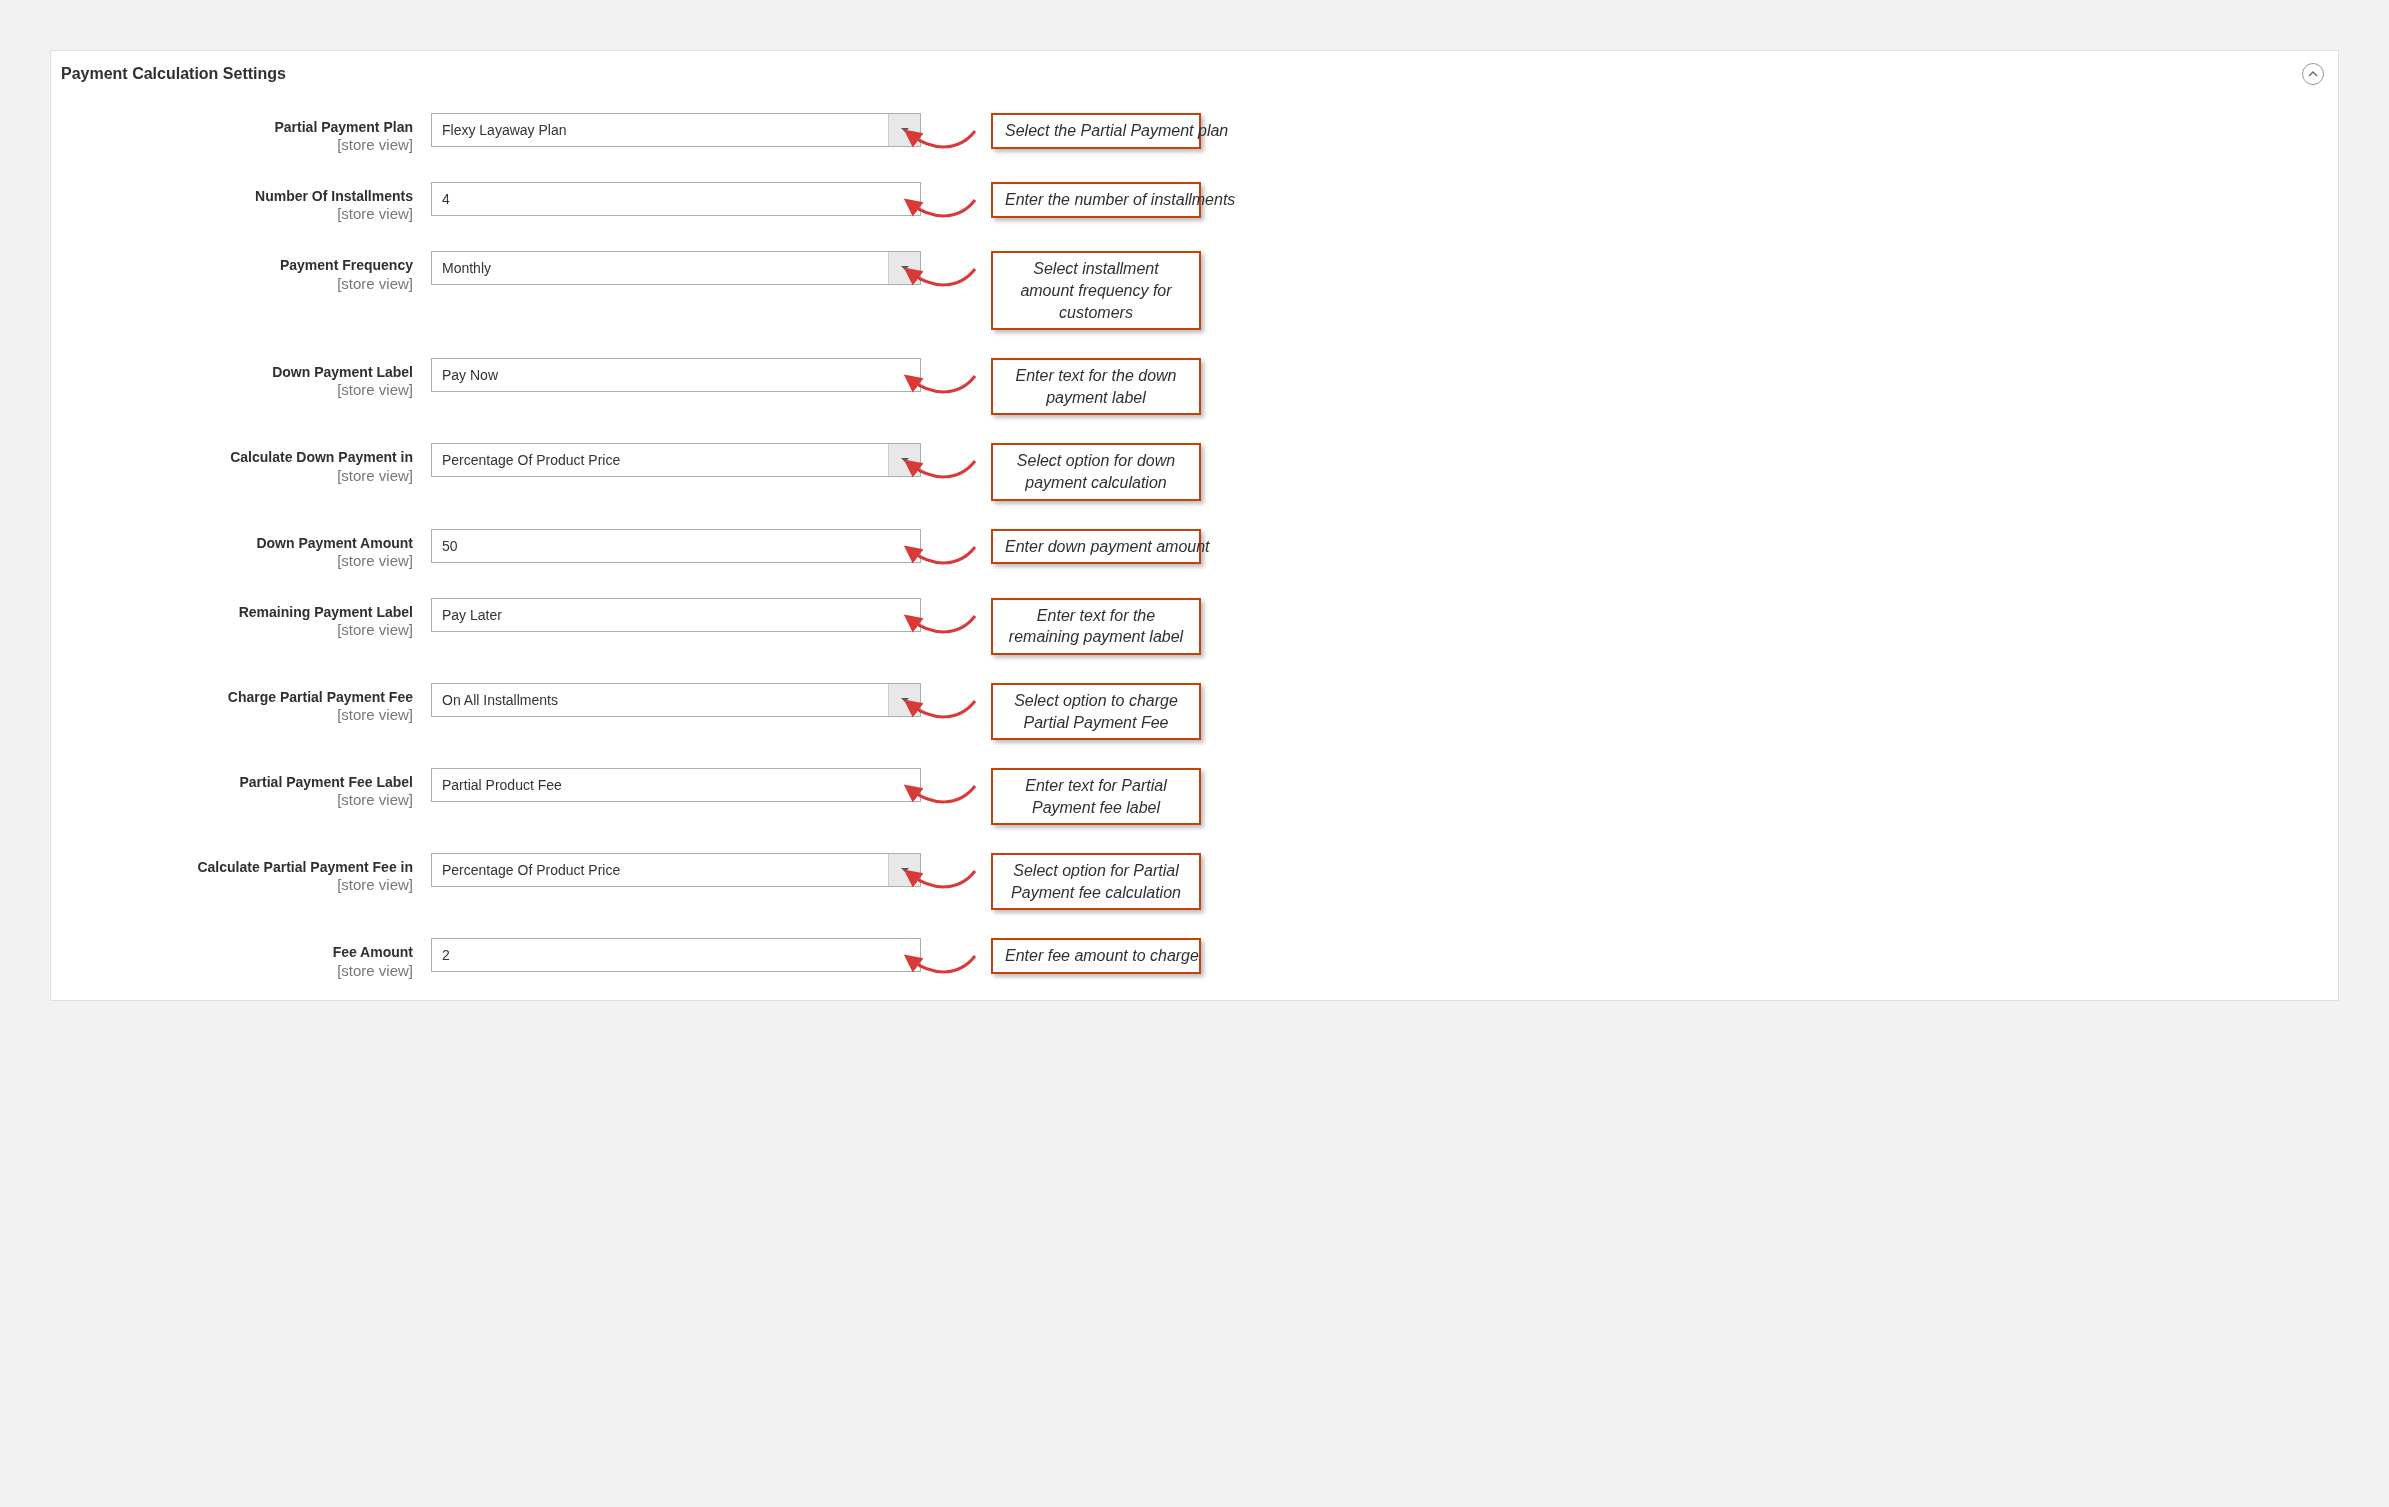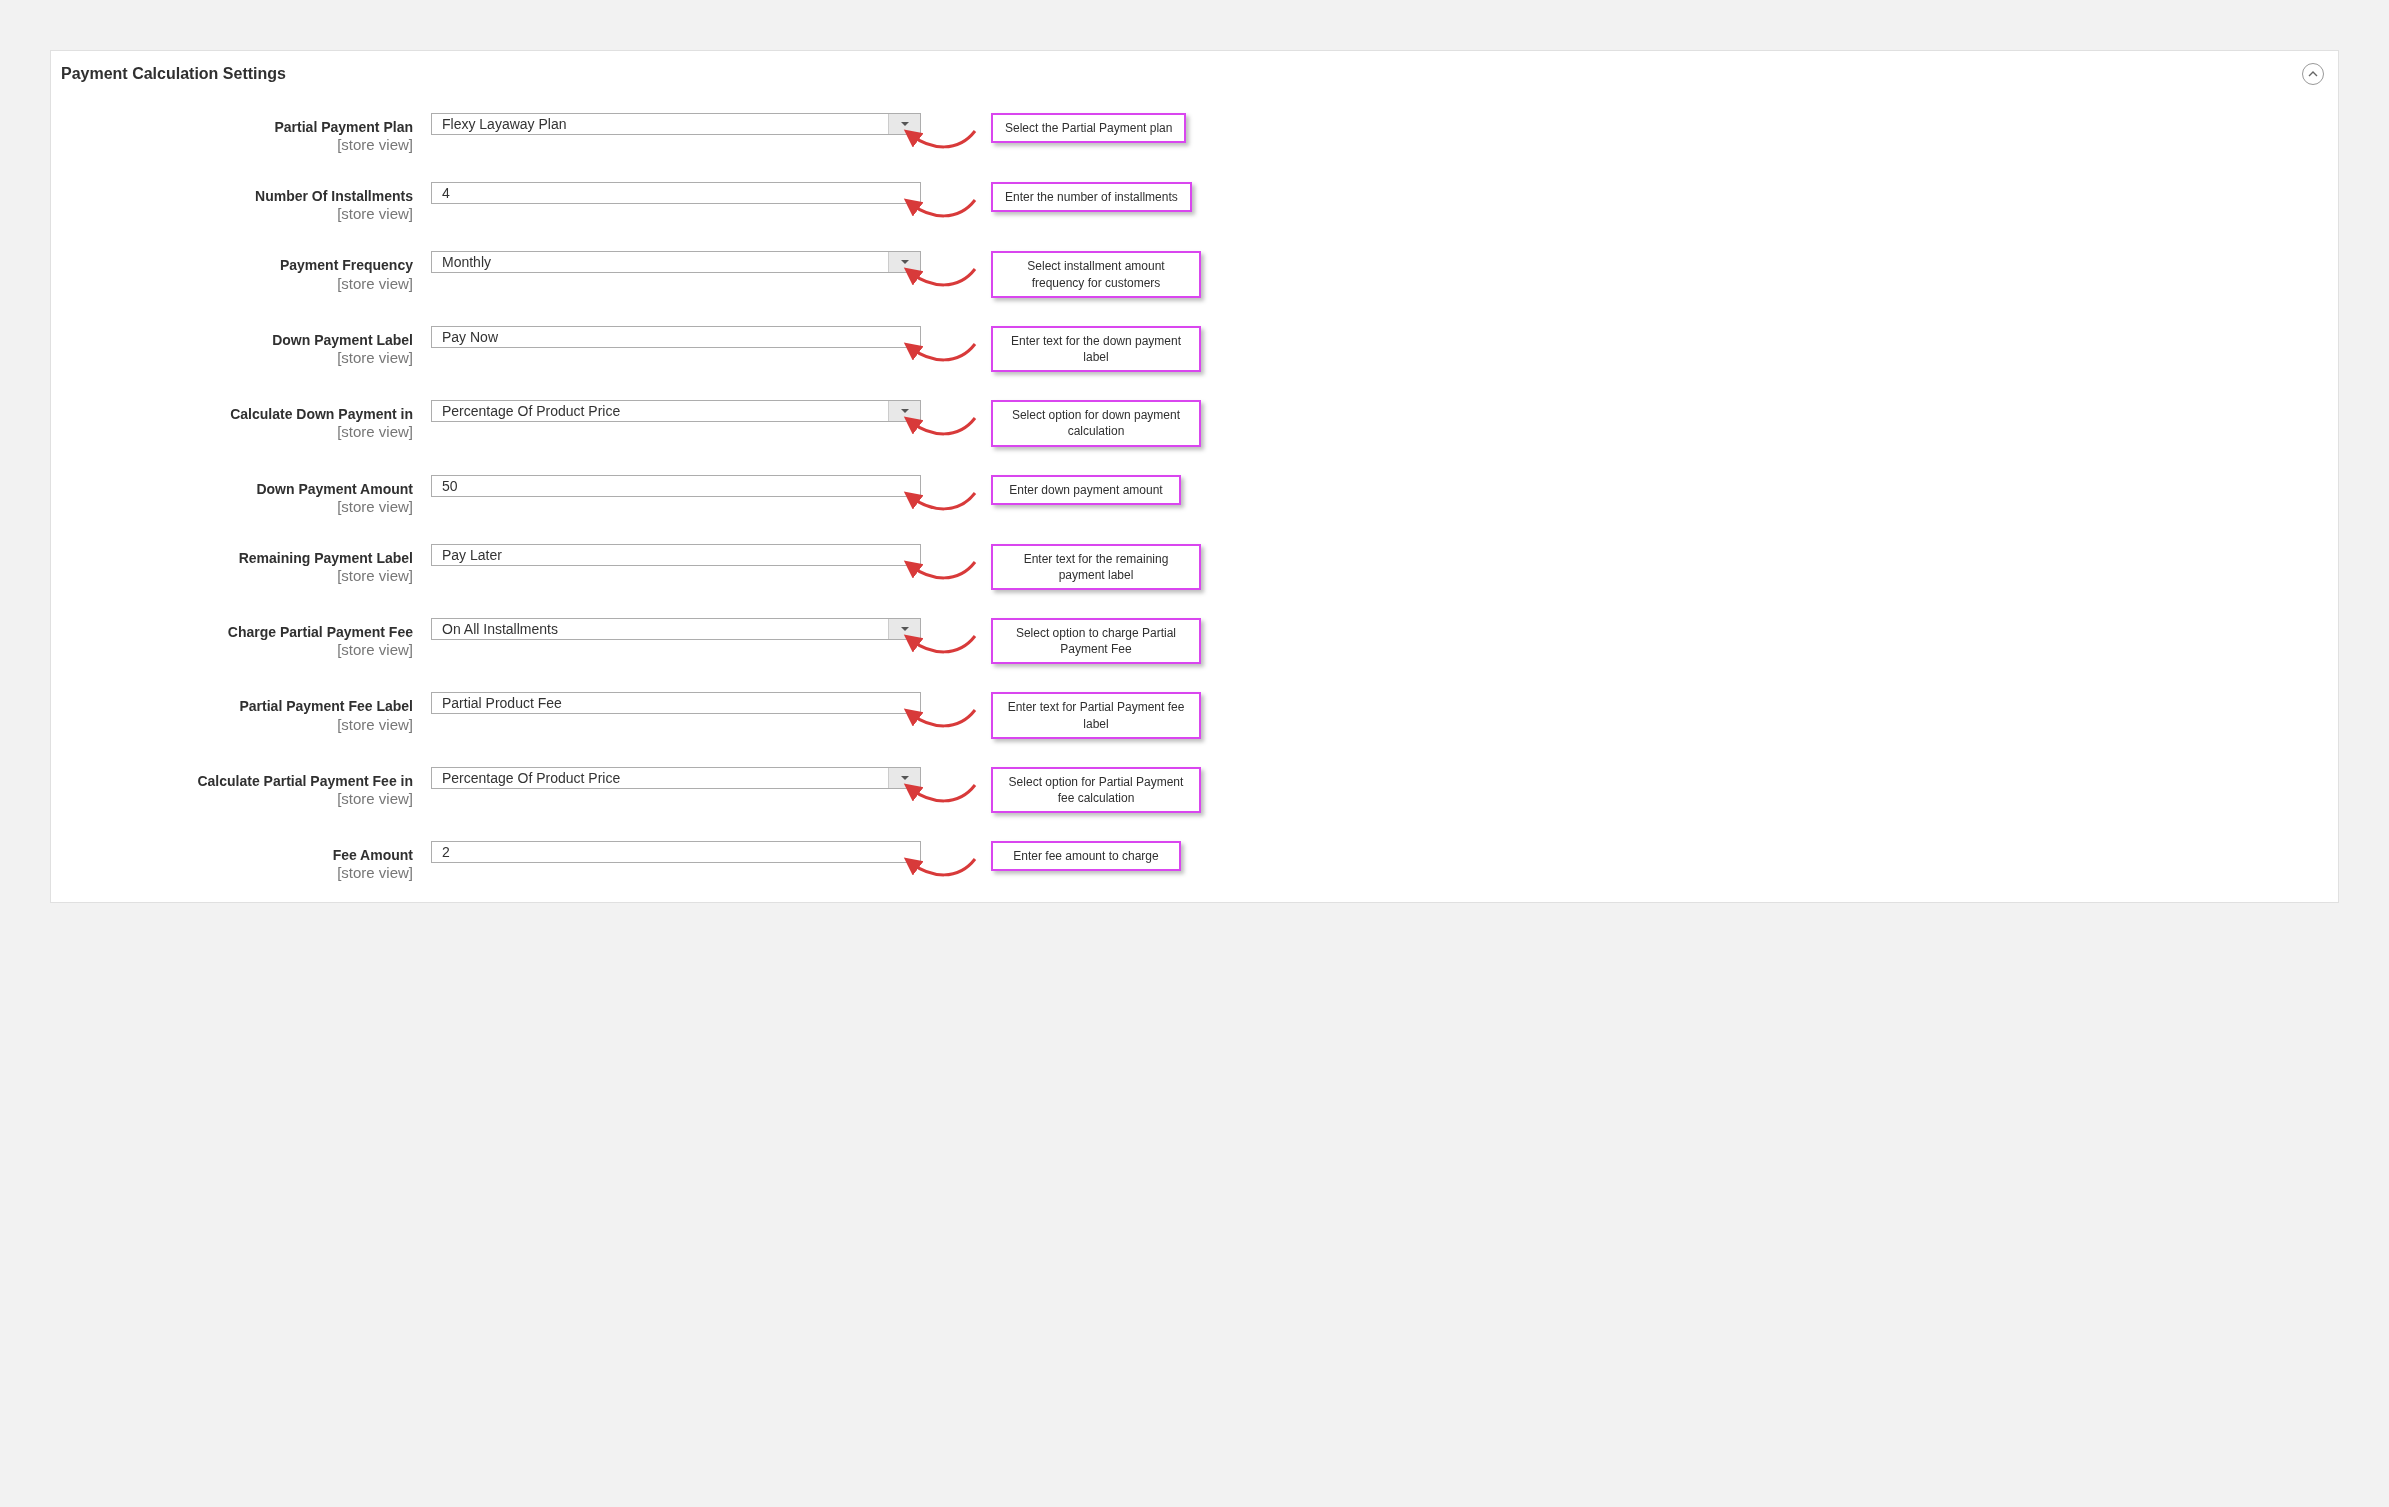--- a/index.html
+++ b/index.html
@@ -62,21 +62,21 @@
     font-size: 15px;
     color: #777;
     line-height: 1.2;
   }
   .ctrl-col {
     width: 490px;
     position: relative;
   }
   .ctrl {
     width: 100%;
-    height: 22px;
+    height: 34px;
     border: 1px solid #adadad;
     padding: 0 10px;
     font-size: 14px;
     color: #333;
     background: #fff;
     display: flex;
     align-items: center;
     position: relative;
   }
   .ctrl.sel { padding-right: 34px; }
@@ -102,30 +102,31 @@
     position: absolute;
     left: -18px;
     top: 12px;
     width: 80px;
     height: 32px;
   }
   .callout-col {
     flex: 0 0 auto;
   }
   .callout {
-    border: 2px solid #d946ef;
+    border: 2px solid #c2410c;
     background: #fff;
     padding: 5px 12px;
-    font-size: 12px;
+    font-size: 16px;
     color: #303030;
     line-height: 1.35;
     text-align: center;
     box-shadow: 3px 3px 4px rgba(0,0,0,0.25);
     min-width: 190px;
     max-width: 210px;
+    font-style: italic;
   }
   .callout.one-line { white-space: nowrap; }
 </style>
 </head>
 <body>
 
 <div class="panel">
   <div class="panel-title">Payment Calculation Settings</div>
   <div class="collapse-btn">
     <svg viewBox="0 0 10 10">

